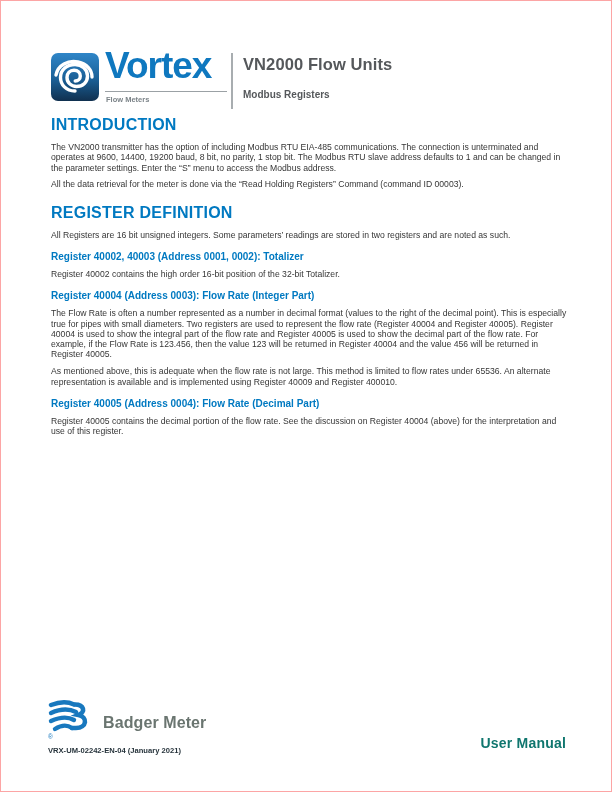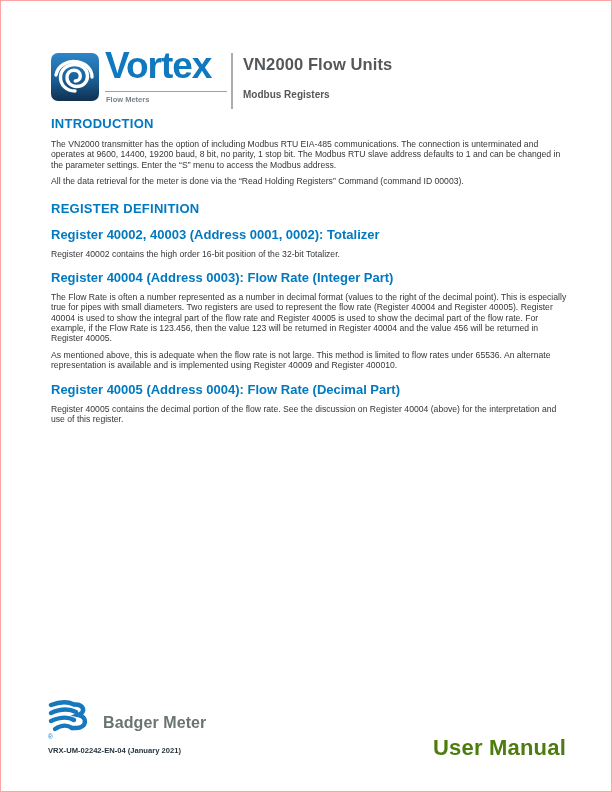--- a/index.html
+++ b/index.html
@@ -32,47 +32,47 @@
     font-size: 7.5px; font-weight: bold; color: #7b8388;
   }
   .header-divider { position: absolute; left: 180px; top: 2px; width: 2px; height: 56px; background: #a8adb0; }
   .title-block { position: absolute; left: 192px; top: 0; }
   .page-title { font-size: 16.5px; font-weight: bold; color: #55585b; letter-spacing: 0.1px; padding-top: 4px; }
   .page-subtitle { font-size: 10px; font-weight: bold; color: #55585b; margin-top: 15px; }
 
   
   .doc-body { position: absolute; left: 50px; top: 115px; width: 517px; }
   .doc-body h2 {
-    color: #0079c1; font-size: 13px; font-weight: bold;
+    color: #0079c1; font-size: 16px; font-weight: bold;
     letter-spacing: 0.25px; margin: 14px 0 8px 0;
   }
   .doc-body h2:first-child { margin-top: 0; }
   .doc-body h3 {
-    color: #0079c1; font-size: 13px; font-weight: bold;
+    color: #0079c1; font-size: 10px; font-weight: bold;
     margin: 11px 0 7px 0;
   }
   .doc-body p {
     font-size: 8.65px; line-height: 10.3px; color: #363636;
     margin: 0 0 6.5px 0;
   }
 
   
   .footer { position: absolute; left: 47px; top: 698px; width: 518px; height: 64px; }
   .badger-logo { position: absolute; left: 0; top: 0; width: 48px; height: 42px; }
   .badger-name {
     position: absolute; left: 55px; top: 15px;
     font-size: 16px; font-weight: bold; color: #6a7570; letter-spacing: 0.1px;
   }
   .doc-number {
     position: absolute; left: 0; top: 47px;
     font-size: 7.6px; font-weight: bold; color: #27343c;
   }
   .doc-type {
     position: absolute; right: 0; top: 36px;
-    font-size: 22px; font-weight: bold; color: #4d7c0f; letter-spacing: 0.2px;
+    font-size: 14px; font-weight: bold; color: #0f766e; letter-spacing: 0.2px;
   }
 </style>
 </head>
 <body>
 
 <div class="page">
 
   <div class="header">
     <div class="logo-block">
       <svg class="logo-icon" viewBox="0 0 48 48">
@@ -96,20 +96,21 @@
       <div class="page-title">VN2000 Flow Units</div>
       <div class="page-subtitle">Modbus Registers</div>
     </div>
   </div>
 
   <div class="doc-body">
       <h2>INTRODUCTION</h2>
       <p>The VN2000 transmitter has the option of including Modbus RTU EIA-485 communications. The connection is unterminated and operates at 9600, 14400, 19200 baud, 8 bit, no parity, 1 stop bit. The Modbus RTU slave address defaults to 1 and can be changed in the parameter settings. Enter the “S” menu to access the Modbus address.</p>
       <p>All the data retrieval for the meter is done via the “Read Holding Registers” Command (command ID 00003).</p>
       <h2>REGISTER DEFINITION</h2>
+      <p>All Registers are 16 bit unsigned integers. Some parameters’ readings are stored in two registers and are noted as such.</p>
       <h3>Register 40002, 40003 (Address 0001, 0002): Totalizer</h3>
       <p>Register 40002 contains the high order 16-bit position of the 32-bit Totalizer.</p>
       <h3>Register 40004 (Address 0003): Flow Rate (Integer Part)</h3>
       <p>The Flow Rate is often a number represented as a number in decimal format (values to the right of the decimal point). This is especially true for pipes with small diameters. Two registers are used to represent the flow rate (Register 40004 and Register 40005). Register 40004 is used to show the integral part of the flow rate and Register 40005 is used to show the decimal part of the flow rate. For example, if the Flow Rate is 123.456, then the value 123 will be returned in Register 40004 and the value 456 will be returned in Register 40005.</p>
       <p>As mentioned above, this is adequate when the flow rate is not large. This method is limited to flow rates under 65536. An alternate representation is available and is implemented using Register 40009 and Register 400010.</p>
       <h3>Register 40005 (Address 0004): Flow Rate (Decimal Part)</h3>
       <p>Register 40005 contains the decimal portion of the flow rate. See the discussion on Register 40004 (above) for the interpretation and use of this register.</p>
     </div>
 
   <div class="footer">

